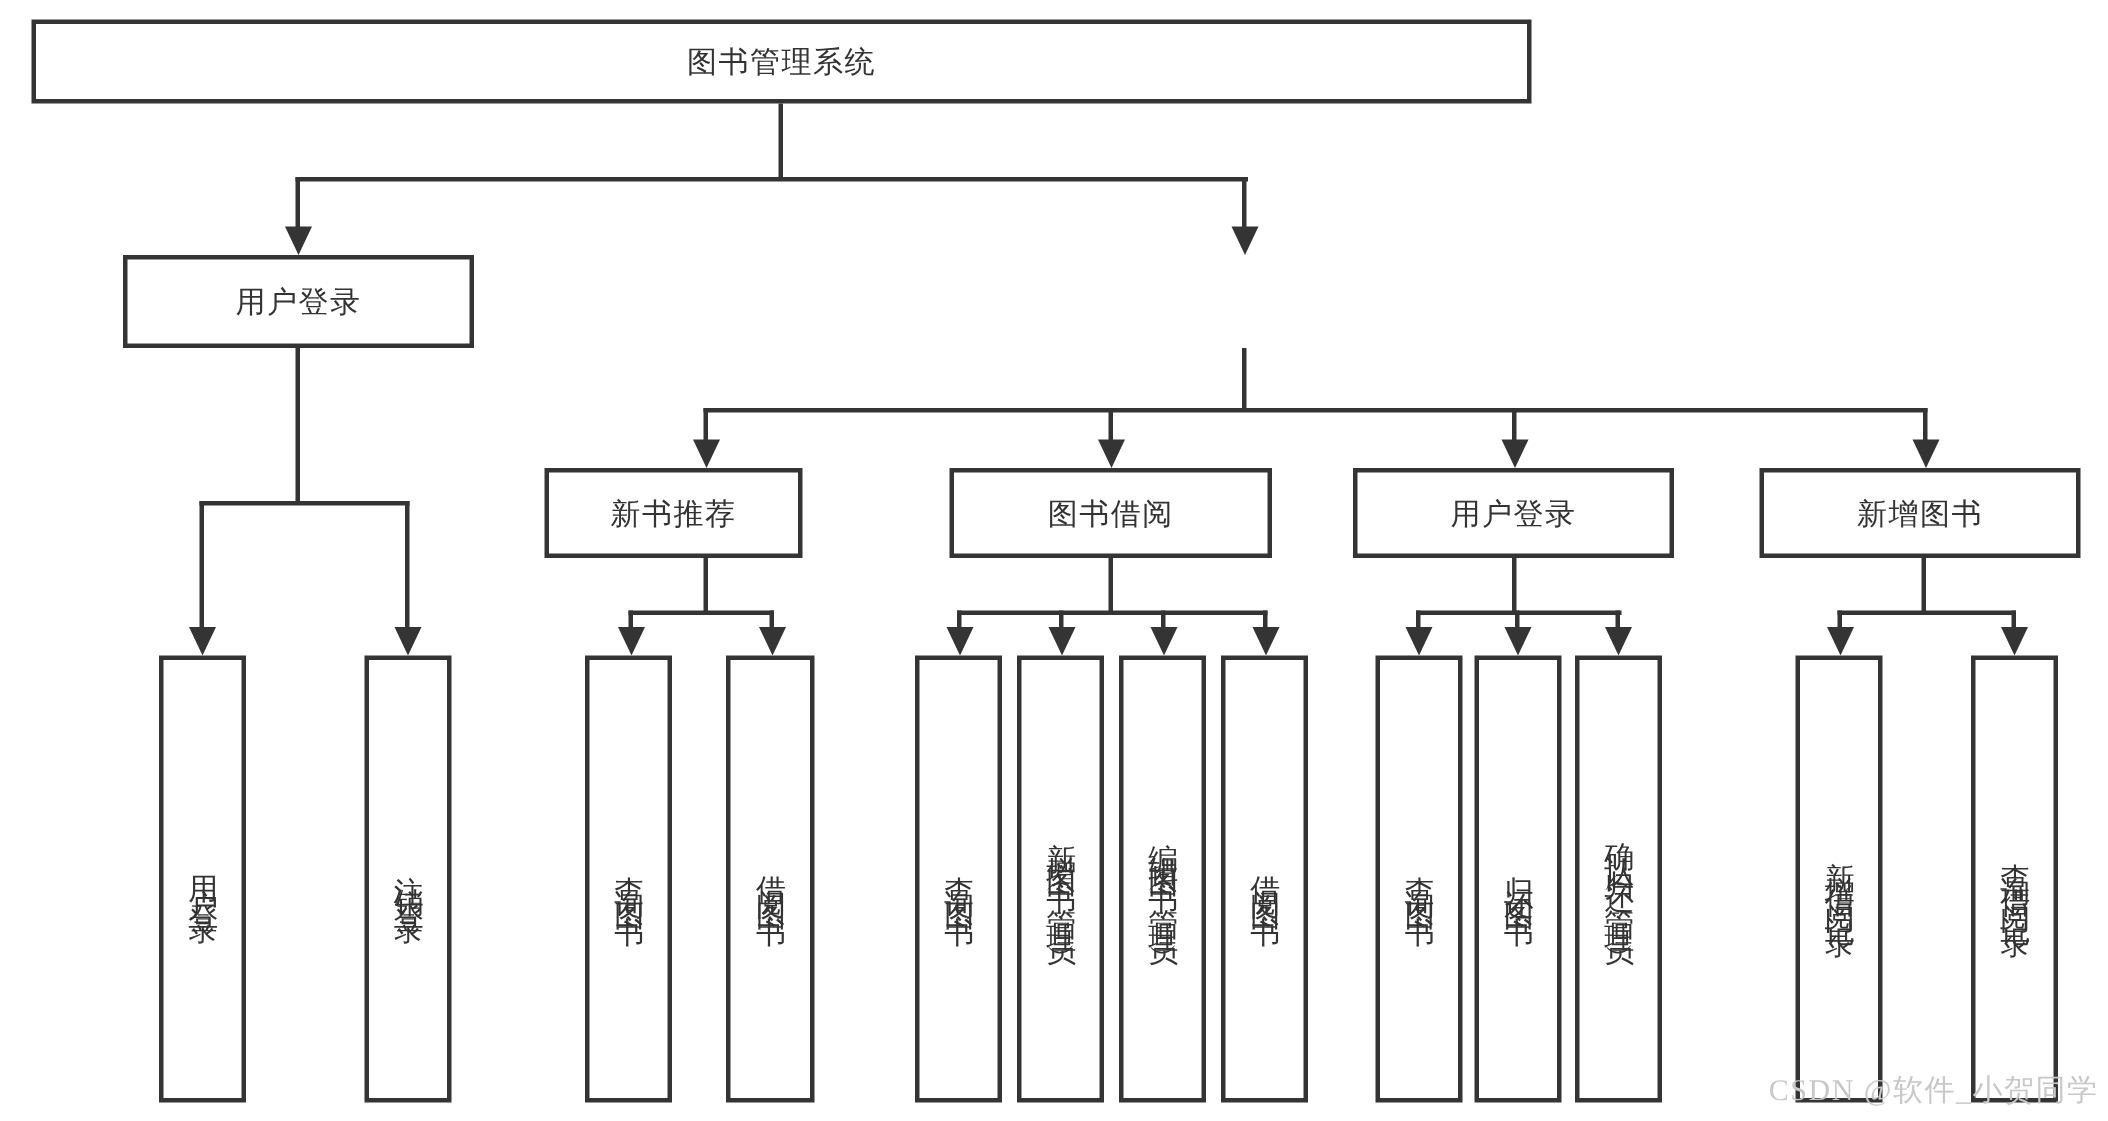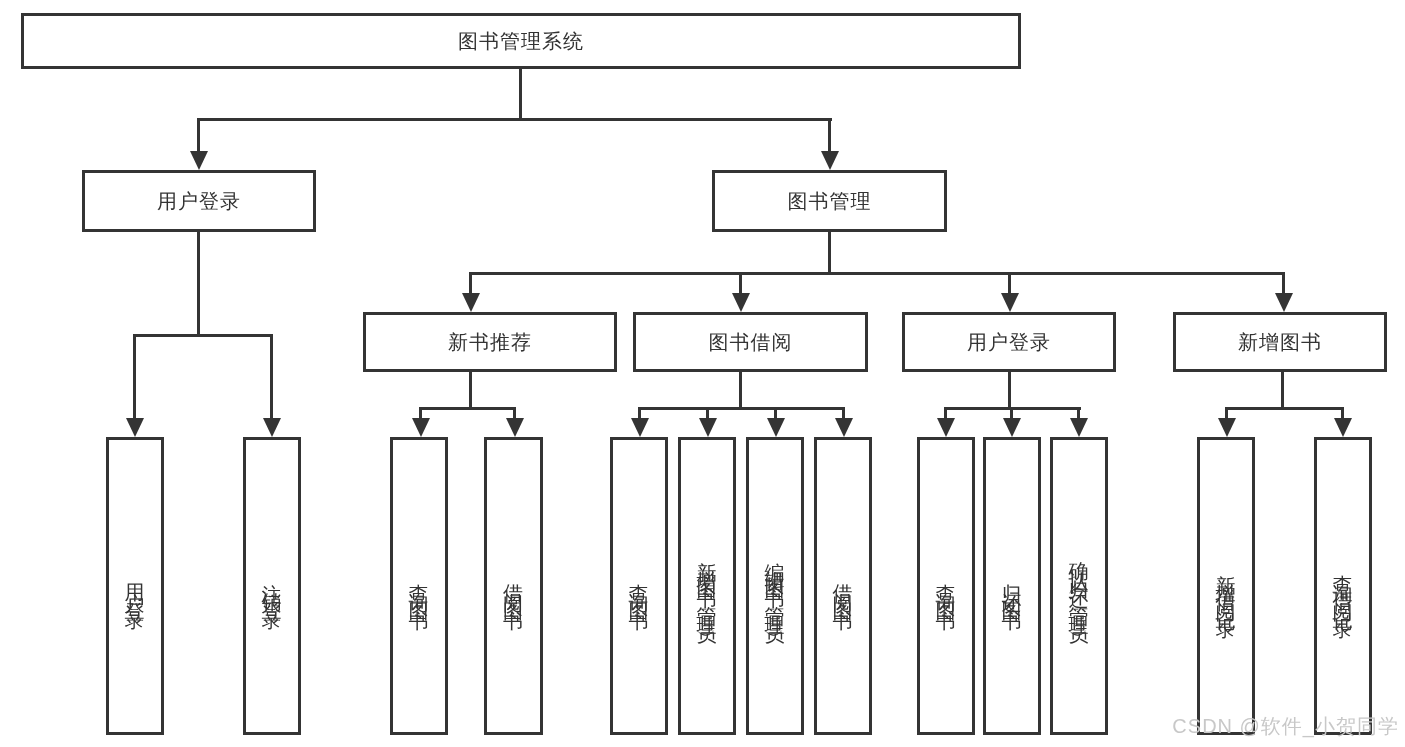--- a/index.html
+++ b/index.html
@@ -10,21 +10,21 @@
     --page_bg: #ffffff;
   }
   * { margin: 0; padding: 0; box-sizing: border-box; }
   html, body { background: var(--page_bg); }
   .canvas {
     position: relative;
     width: 1405px;
     height: 747px;
     background: var(--page_bg);
     overflow: hidden;
-    font-family: Liberation Sans, sans-serif;
+    font-family: Liberation Serif, serif;
   }
   .node {
     position: absolute;
     background: var(--box_bg);
     border: 3px solid var(--line);
     display: flex;
     align-items: center;
     justify-content: center;
   }
   .hlabel {
@@ -75,47 +75,44 @@
 
   <div class="line" style="left:519px; top:69px; width:3px; height:51px;"></div>
   <div class="line" style="left:197px; top:118px; width:635px; height:3px;"></div>
   <div class="line" style="left:197px; top:118px; width:3px; height:38px;"></div>
   <div class="arrow" style="left:190px; top:151px;"></div>
   <div class="line" style="left:828px; top:118px; width:3px; height:38px;"></div>
   <div class="arrow" style="left:821px; top:151px;"></div>
 
   <div class="node" style="left:82px; top:170px; width:234px; height:62px;">
     <span class="hlabel">用户登录</span>
-  </div>
-  <div class="node" style="left:712px; top:170px; width:235px; height:62px;">
-    <span class="hlabel">图书管理</span>
   </div>
 
   <div class="line" style="left:197px; top:232px; width:3px; height:104px;"></div>
   <div class="line" style="left:133px; top:334px; width:140px; height:3px;"></div>
   <div class="line" style="left:133px; top:334px; width:3px; height:88px;"></div>
   <div class="arrow" style="left:126px; top:418px;"></div>
   <div class="line" style="left:270px; top:334px; width:3px; height:88px;"></div>
   <div class="arrow" style="left:263px; top:418px;"></div>
 
   <div class="line" style="left:828px; top:232px; width:3px; height:42px;"></div>
   <div class="line" style="left:469px; top:272px; width:816px; height:3px;"></div>
   <div class="line" style="left:469px; top:272px; width:3px; height:26px;"></div>
   <div class="arrow" style="left:462px; top:293px;"></div>
   <div class="line" style="left:739px; top:272px; width:3px; height:26px;"></div>
   <div class="arrow" style="left:732px; top:293px;"></div>
   <div class="line" style="left:1008px; top:272px; width:3px; height:26px;"></div>
   <div class="arrow" style="left:1001px; top:293px;"></div>
   <div class="line" style="left:1282px; top:272px; width:3px; height:26px;"></div>
   <div class="arrow" style="left:1275px; top:293px;"></div>
 
-  <div class="node" style="left:363px; top:312px; width:254px; height:60px;">
+  <div class="node" style="left:363px; top:312px; width:172px; height:60px;">
     <span class="hlabel">新书推荐</span>
   </div>
-  <div class="node" style="left:633px; top:312px; width:235px; height:60px;">
+  <div class="node" style="left:633px; top:312px; width:215px; height:60px;">
     <span class="hlabel">图书借阅</span>
   </div>
   <div class="node" style="left:902px; top:312px; width:214px; height:60px;">
     <span class="hlabel">用户登录</span>
   </div>
   <div class="node" style="left:1173px; top:312px; width:214px; height:60px;">
     <span class="hlabel">新增图书</span>
   </div>
 
   <div class="line" style="left:469px; top:372px; width:3px; height:37px;"></div>

